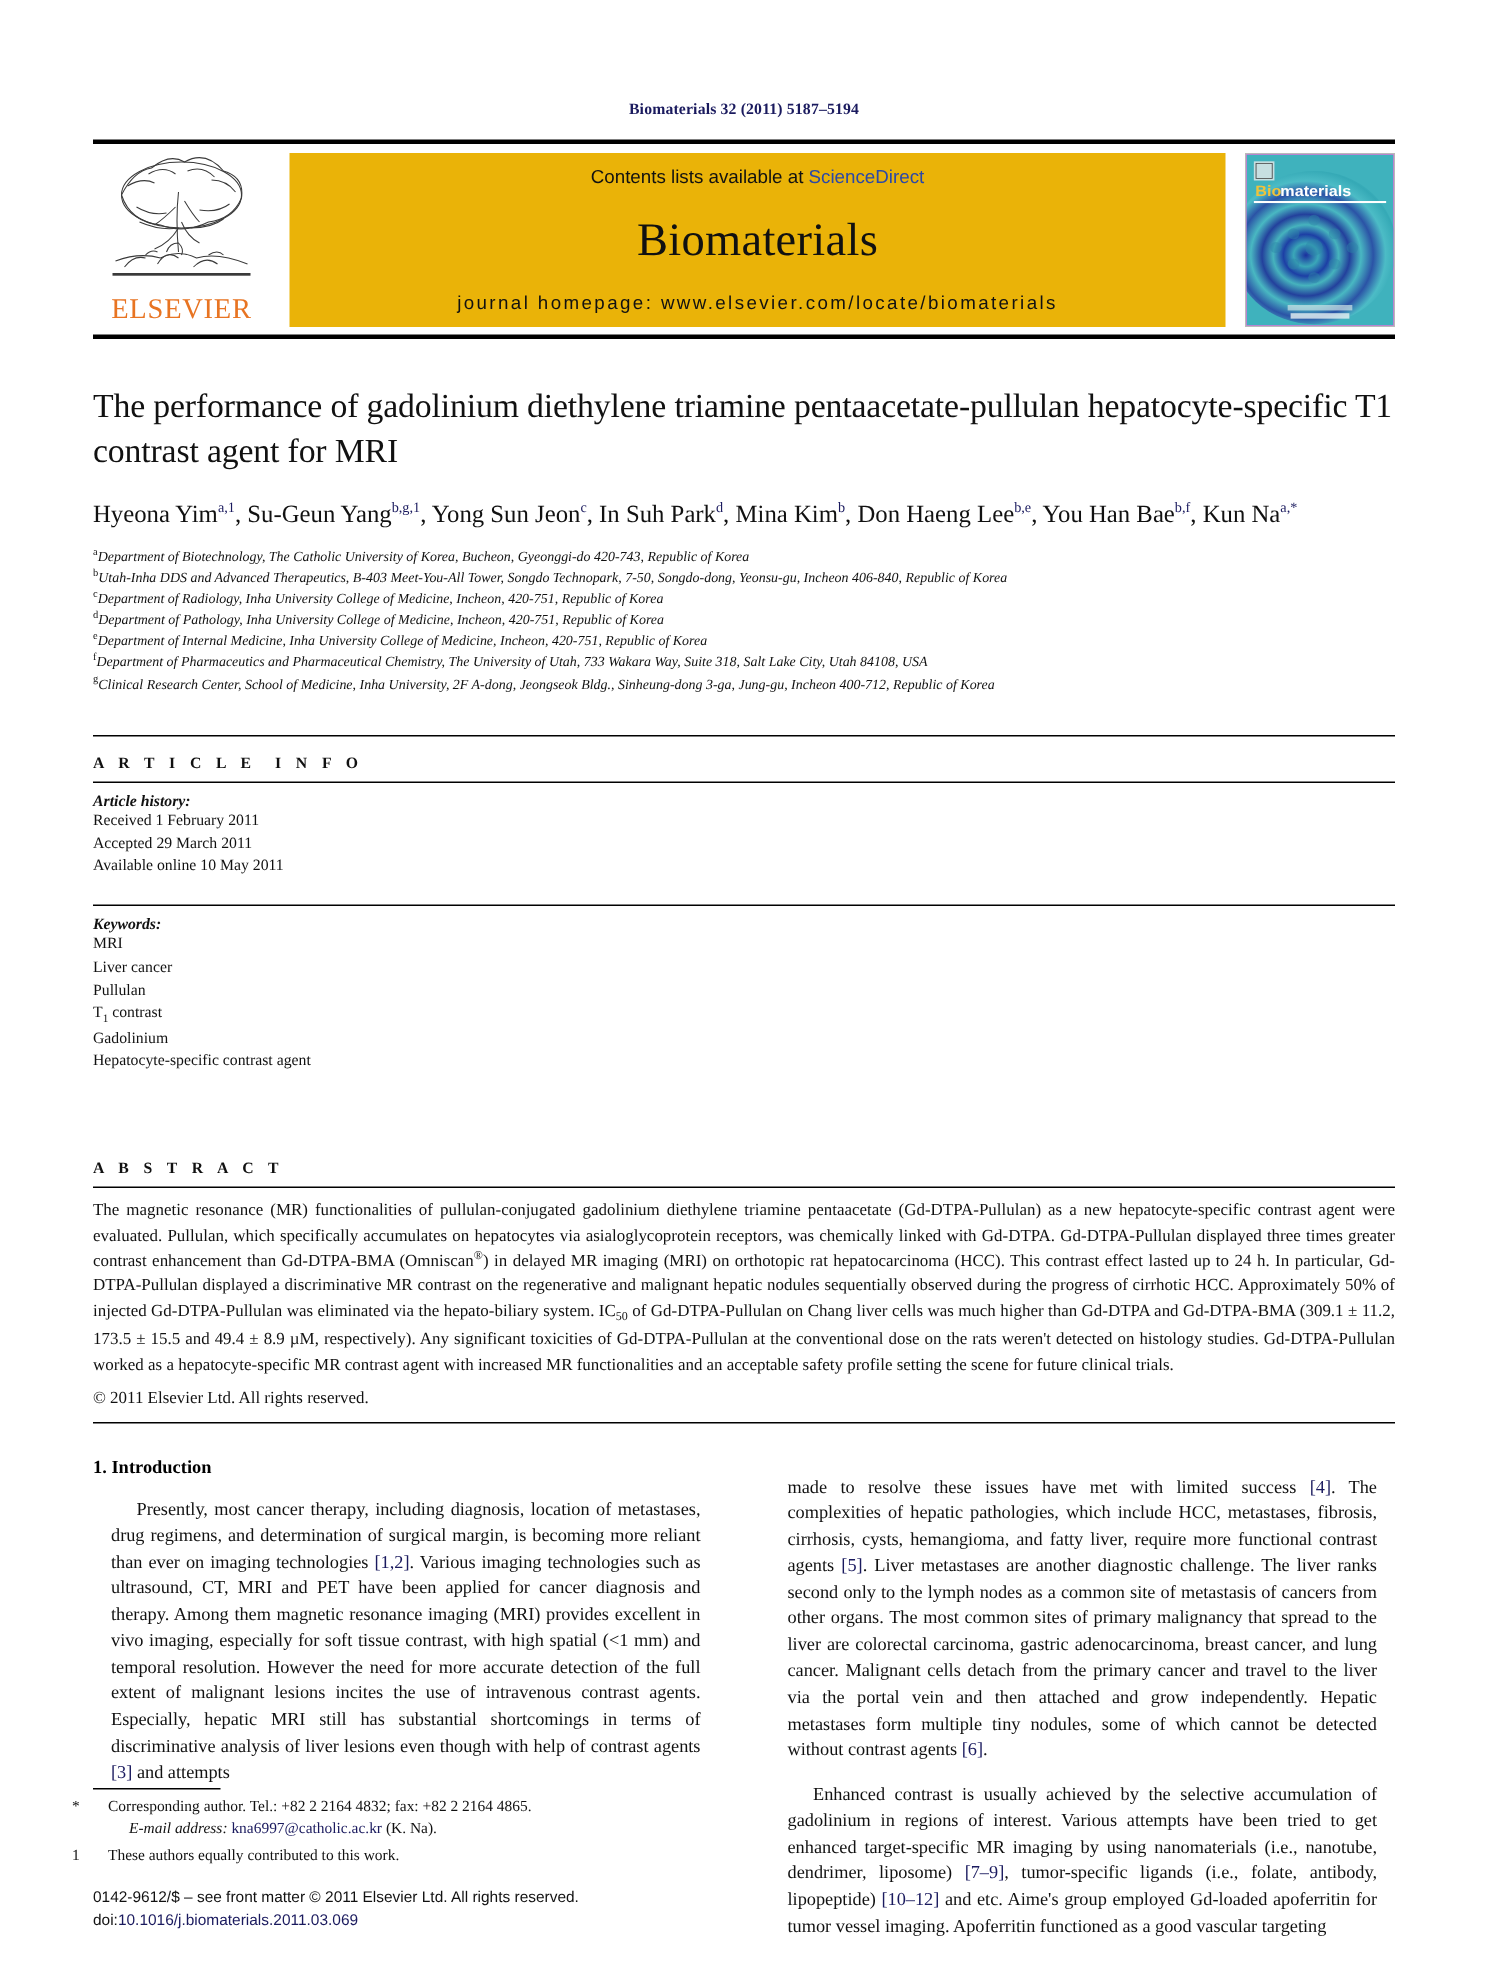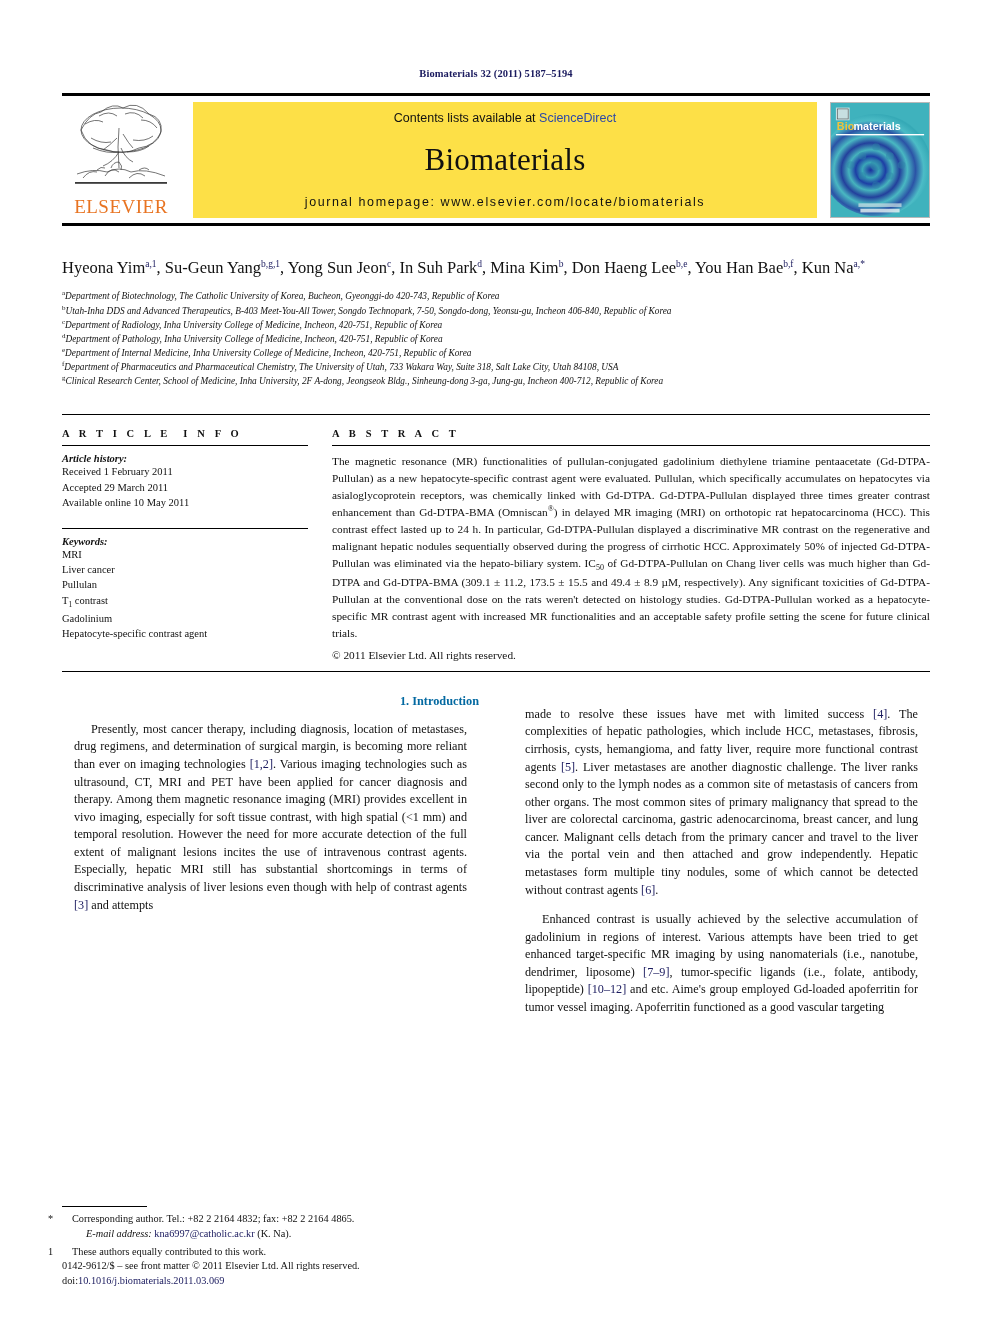--- a/index.html
+++ b/index.html
@@ -60,21 +60,21 @@
     font-family: "Liberation Serif", serif;
     font-size: 19px;
     letter-spacing: 0.5px;
     color: #E87422;
     font-weight: normal;
     line-height: 1;
     margin-top: 1px;
   }
   .masthead-center {
     flex: 1 1 auto;
-    background: #fde047;
+    background: #eab308;
     display: flex;
     flex-direction: column;
     justify-content: space-between;
     align-items: center;
     padding: 9px 0 9px 0;
     margin: 0 13px;
   }
   .contents-line {
     font-family: "Liberation Sans", sans-serif;
     font-size: 12.5px;
@@ -148,20 +148,21 @@
     line-height: 0;
   }
 
   
   .info-abstract {
     margin: 26px 62px 0 62px;
     border-top: 1.5px solid #000;
     padding-top: 13px;
     display: flex;
     gap: 24px;
+    flex-direction: column;
   }
   .col-info {
     flex: 0 0 246px;
   }
   .col-abstract {
     flex: 1 1 auto;
   }
   .sec-head {
     font-family: "Liberation Serif", serif;
     font-weight: bold;
@@ -218,22 +219,21 @@
   }
   .body-col {
     flex: 1 1 0;
     min-width: 0;
   }
   .section-title {
     font-family: "Liberation Serif", serif;
     font-weight: bold;
     font-size: 12.3px;
     margin: 0 0 11px 0;
-    color: #0369a1;
-    text-align: right;
+    color: #000000;
   }
   .para {
     font-family: "Liberation Serif", serif;
     font-size: 12.2px;
     line-height: 1.44;
     text-align: justify;
     text-indent: 17px;
     margin: 12px;
     color: #111;
     hyphens: auto;
@@ -258,21 +258,22 @@
     font-size: 10.3px;
     line-height: 1.42;
     color: #111;
     padding-left: 14px;
     text-indent: -14px;
   }
   .fn-line .mark { display:inline-block; width:10px; }
   .fn-line .em { font-style: italic; }
   .fn-email { color: #1a1a5e; font-style: normal; }
   .issn-block {
-    font-family: Liberation Serif, serif;
+    margin-top: 14px;
+    font-family: Liberation Sans, sans-serif;
     font-size: 10.3px;
     line-height: 1.45;
     color: #111;
   }
   .doi-link { color: #1a1a5e; }
 </style>
 </head>
 <body>
 
 <div class="page">
@@ -354,20 +355,21 @@
         <text x="6" y="30" font-family="Liberation Sans, sans-serif" font-size="11" font-weight="bold" fill="#f0c23a">Bio</text>
         <text x="23" y="30" font-family="Liberation Sans, sans-serif" font-size="11" font-weight="bold" fill="#ffffff">materials</text>
         <rect x="5" y="34" width="90" height="1.5" fill="#ffffff"></rect>
         <rect x="28" y="110" width="44" height="4" fill="#cfe3e6" opacity="0.7"></rect>
         <rect x="30" y="116" width="40" height="4" fill="#e8f2f3" opacity="0.8"></rect>
       </svg>
     </div>
   </div>
 
   <div class="title-block">
+    <h1 class="paper-title">The performance of gadolinium diethylene triamine pentaacetate-pullulan hepatocyte-specific T1 contrast agent for MRI</h1>
     <div class="authors"><span>Hyeona Yim</span><sup>a,1</sup>, <span>Su-Geun Yang</span><sup>b,g,1</sup>, <span>Yong Sun Jeon</span><sup>c</sup>, <span>In Suh Park</span><sup>d</sup>, <span>Mina Kim</span><sup>b</sup>, <span>Don Haeng Lee</span><sup>b,e</sup>, <span>You Han Bae</span><sup>b,f</sup>, <span>Kun Na</span><sup>a,*</sup></div>
     <div class="affiliations">
         <div><sup>a</sup><span>Department of Biotechnology, The Catholic University of Korea, Bucheon, Gyeonggi-do 420-743, Republic of Korea</span></div>
         <div><sup>b</sup><span>Utah-Inha DDS and Advanced Therapeutics, B-403 Meet-You-All Tower, Songdo Technopark, 7-50, Songdo-dong, Yeonsu-gu, Incheon 406-840, Republic of Korea</span></div>
         <div><sup>c</sup><span>Department of Radiology, Inha University College of Medicine, Incheon, 420-751, Republic of Korea</span></div>
         <div><sup>d</sup><span>Department of Pathology, Inha University College of Medicine, Incheon, 420-751, Republic of Korea</span></div>
         <div><sup>e</sup><span>Department of Internal Medicine, Inha University College of Medicine, Incheon, 420-751, Republic of Korea</span></div>
         <div><sup>f</sup><span>Department of Pharmaceutics and Pharmaceutical Chemistry, The University of Utah, 733 Wakara Way, Suite 318, Salt Lake City, Utah 84108, USA</span></div>
         <div><sup>g</sup><span>Clinical Research Center, School of Medicine, Inha University, 2F A-dong, Jeongseok Bldg., Sinheung-dong 3-ga, Jung-gu, Incheon 400-712, Republic of Korea</span></div>
       </div>

